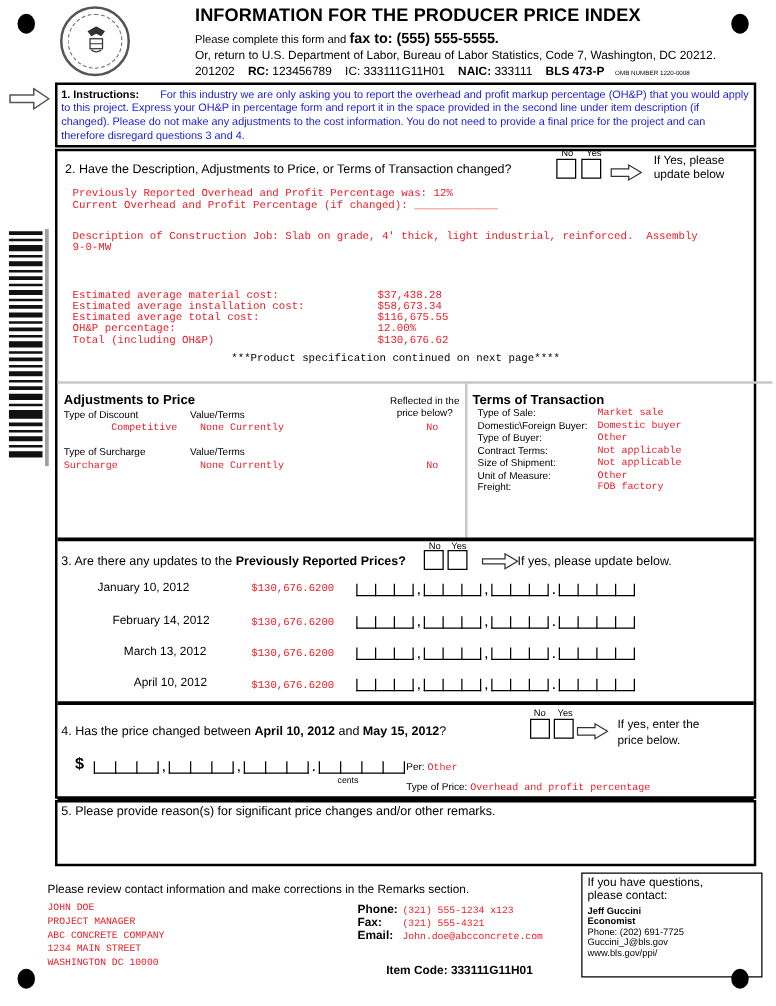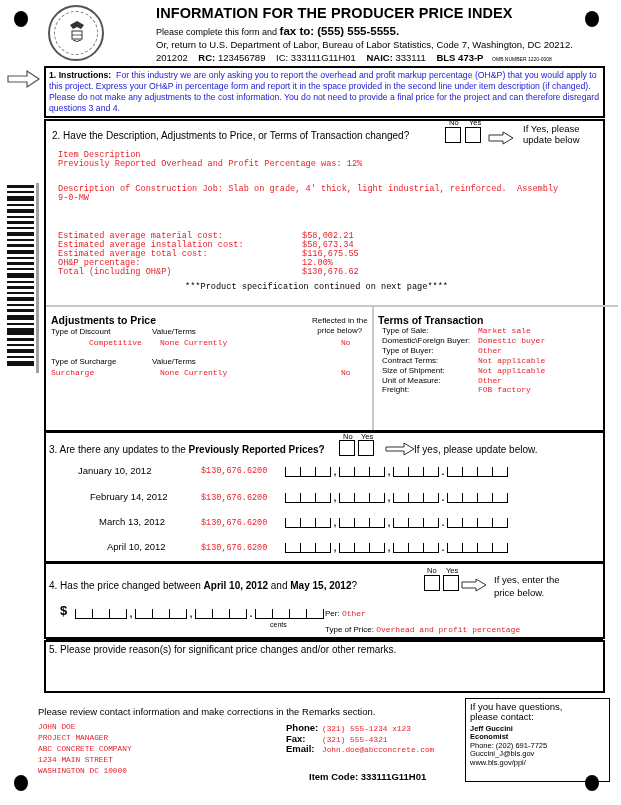--- a/index.html
+++ b/index.html
@@ -1,19 +1,19 @@
 <!DOCTYPE html>
 <html><head>
 <meta charset="utf-8">
 <style>
   * { box-sizing: border-box; margin: 0; padding: 0; }
   html, body { width: 621px; height: 805px; background: #fff; overflow: hidden; }
   body { position: relative; font-family: "Liberation Sans", sans-serif; color: #000; font-size: 9px; }
   .abs { position: absolute; }
-  .blue { color: #1a1ad6; }
+  .blue { color: #1a1ad6; margin-left: 12px; }
   .dot { position: absolute; width: 14px; height: 16px; border-radius: 50%; background: #000; }
   .seal { position: absolute; left: 48px; top: 5px; width: 56px; height: 56px; border-radius: 50%; border: 2px solid #555; }
   .seal::before { content: ""; position: absolute; left: 4px; top: 4px; right: 4px; bottom: 4px; border-radius: 50%; border: 1px dashed #777; }
   .seal-inner { position: absolute; left: 19px; top: 14px; width: 16px; height: 22px; }
   .title { left: 156px; top: 5px; font-size: 14.5px; font-weight: bold; letter-spacing: 0.1px; }
   .sub1 { left: 156px; top: 25px; font-size: 9px; }
   .sub1 b { font-size: 11.5px; }
   .sub2 { left: 156px; top: 39px; font-size: 9.5px; }
   .sub3 { left: 156px; top: 52px; font-size: 9.5px; white-space: nowrap; }
   .sub3 .omb { font-size: 5px; margin-left: 6px; }
@@ -84,29 +84,29 @@
 <div class="cb" style="left:445px;top:127px;"></div>
 <div class="cb" style="left:465px;top:127px;"></div>
 <svg class="arrow" style="left:488px;top:131px;" viewBox="0 0 26 14">
     <path d="M1 4 H15 V1 L25 7 L15 13 V10 H1 Z" fill="#fff" stroke="#333"></path>
   </svg>
 <div class="abs" style="left:523px;top:123px;font-size:9.5px;line-height:11px;">
     <div>If Yes, please</div>
     <div>update below</div>
   </div>
 
-<div class="abs redmono" style="left:58px;top:151px;"><div>Item Description</div><div>Previously Reported Overhead and Profit Percentage was: 12%</div></div>
+<div class="abs redmono" style="left:58px;top:151px;"><div>Previously Reported Overhead and Profit Percentage was: 12%</div><div>Current Overhead and Profit Percentage (if changed): _____________</div></div>
 <div class="abs redmono" style="left:58px;top:185px;">Description of Construction Job: Slab on grade, 4' thick, light industrial, reinforced.  Assembly
 9-0-MW</div>
 
 <div class="abs redmono" style="left:58px;top:214px;">
   <div>Estimated average material cost:</div><div>Estimated average installation cost:</div><div>Estimated average total cost:</div><div>OH&amp;P percentage:</div><div>Total (including OH&amp;P)</div>
 </div>
 <div class="abs redmono" style="left:302px;top:214px;">
-  <div>$58,002.21</div><div>$58,673.34</div><div>$116,675.55</div><div>12.00%</div><div>$130,676.62</div>
+  <div>$37,438.28</div><div>$58,673.34</div><div>$116,675.55</div><div>12.00%</div><div>$130,676.62</div>
 </div>
 <div class="abs redmono" style="left:185px;top:283px;color:#000;">***Product specification continued on next page****</div>
 
 <div class="grayline" style="left:46px;top:305px;width:572px;height:2px;"></div>
 <div class="grayline" style="left:372px;top:307px;width:2px;height:123px;"></div>
 
 <div class="abs section-h" style="left:51px;top:314px;">Adjustments to Price</div>
 <div class="abs lbl" style="left:312px;top:316px;text-align:center;line-height:10px;">
     <div>Reflected in the</div>
     <div>price below?</div>

